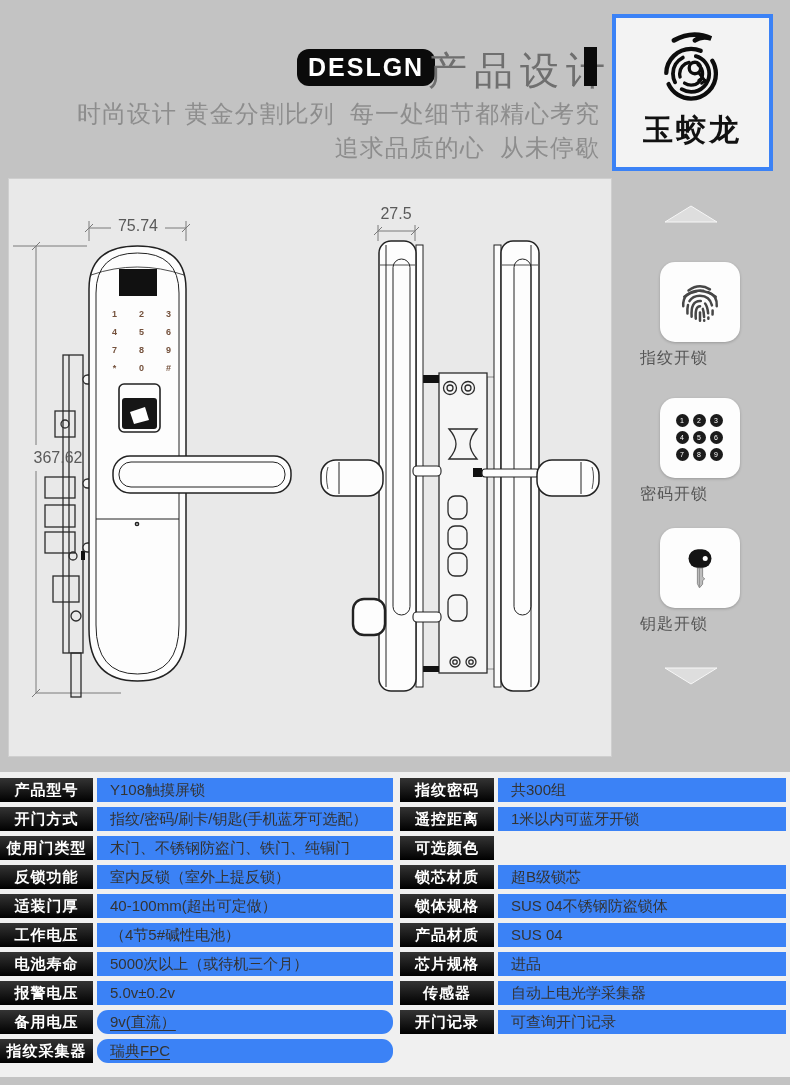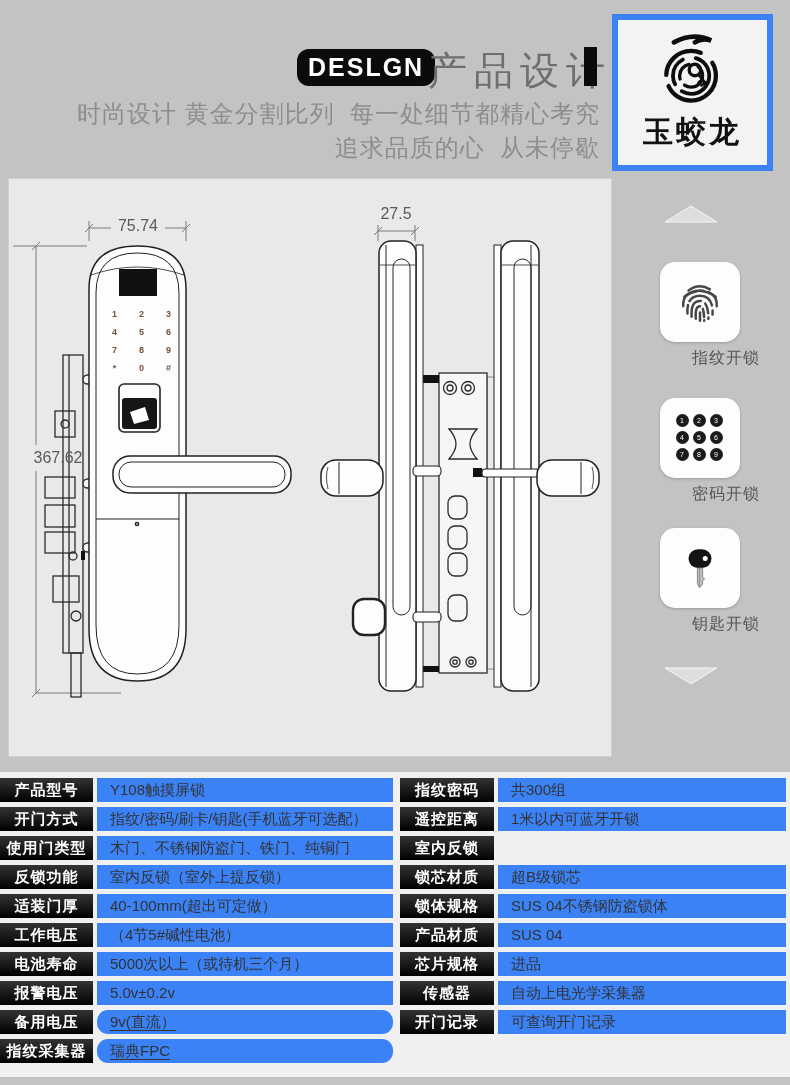--- a/index.html
+++ b/index.html
@@ -10,41 +10,41 @@
   
   .hdr-badge{position:absolute;left:297px;top:49px;height:37px;line-height:37px;padding:0 11px;
     background:#0b0b0b;color:#fff;font-size:25px;font-weight:bold;letter-spacing:2px;border-radius:12px;}
   .hdr-title{position:absolute;left:428px;top:44px;font-size:39px;color:#6f6f6f;letter-spacing:7px;white-space:pre;}
   .hdr-bar{position:absolute;left:584px;top:47px;width:13px;height:39px;background:#0b0b0b;}
   .tagline{position:absolute;left:0;width:600px;text-align:right;font-size:24px;color:#8d8d8d;
     letter-spacing:1px;white-space:pre;}
   .tl1{top:98px;} .tl2{top:132px;}
   
   .logo-panel{position:absolute;left:612px;top:14px;width:161px;height:157px;background:#f3f3f3;
-    border:6px solid #3b82f6;box-sizing:border-box;text-align:center;}
+    border:4px solid #3b82f6;box-sizing:border-box;text-align:center;}
   .logo-mark{margin-top:8px;}
   .logo-name{font-size:30px;font-weight:bold;color:#111;letter-spacing:3px;margin-top:-4px;}
   
   .drawing-panel{position:absolute;left:8px;top:178px;width:604px;height:579px;background:#e9e9e9;
     border:1px solid #cfcfcf;box-sizing:border-box;}
   .drawing-panel svg{position:absolute;left:0;top:0;}
   .dim{position:absolute;font-size:16px;color:#5a5a5a;text-align:center;}
   .dim-front{left:104px;top:38px;width:50px;}
   .dim-side{left:362px;top:26px;width:50px;}
   .dim-height{left:14px;top:270px;width:70px;}
   .lock-keypad{position:absolute;left:92px;top:126px;width:81px;height:72px;display:grid;
     grid-template-columns:repeat(3,27px);grid-auto-rows:18px;}
   .lk-key{display:flex;align-items:center;justify-content:center;font-size:9px;font-weight:bold;color:#74513c;}
   
   .side-arrow{position:absolute;left:663px;width:56px;height:20px;cursor:pointer;}
   .arrow-up{top:204px;} .arrow-down{top:666px;}
   .feature-card{position:absolute;left:660px;width:80px;height:80px;background:#fdfdfd;border-radius:15px;
     box-shadow:0 1px 3px rgba(0,0,0,.22);display:flex;align-items:center;justify-content:center;}
   .card-fp{top:262px;} .card-kp{top:398px;} .card-key{top:528px;}
-  .feature-label{position:absolute;left:640px;width:120px;text-align:right;font-size:16px;color:#555;letter-spacing:1px;}
+  .feature-label{position:absolute;left:640px;width:120px;text-align:left;font-size:16px;color:#555;letter-spacing:1px;}
   .lbl-fp{top:348px;} .lbl-kp{top:484px;} .lbl-key{top:614px;}
   .kp-grid{display:grid;grid-template-columns:repeat(3,15px);grid-auto-rows:15px;gap:2px;}
   .kp-dot{width:13px;height:13px;border-radius:50%;background:#1b1b1b;color:#fff;font-size:7px;
     display:flex;align-items:center;justify-content:center;}
   
   .spec-section{position:absolute;left:0;top:772px;width:790px;height:305px;background:#f0f0f0;}
   .spec-col{position:absolute;top:6px;}
   .col-left{left:0;} .col-right{left:400px;}
   .spec-row{display:flex;margin-bottom:5px;height:24px;}
   .spec-label{background:linear-gradient(#343434,#000);color:#fff;font-size:15px;font-weight:bold;
@@ -346,21 +346,21 @@
           <div class="spec-value">共300组</div>
         </div>
 
 
         <div class="spec-row">
           <div class="spec-label">遥控距离</div>
           <div class="spec-value">1米以内可蓝牙开锁</div>
         </div>
 
         <div class="spec-row">
-          <div class="spec-label">室内反锁</div>
+          <div class="spec-label">可选颜色</div>
         </div>
 
         <div class="spec-row">
           <div class="spec-label">锁芯材质</div>
           <div class="spec-value">超B级锁芯</div>
         </div>
 
         <div class="spec-row">
           <div class="spec-label">锁体规格</div>
           <div class="spec-value">SUS 04不锈钢防盗锁体</div>

